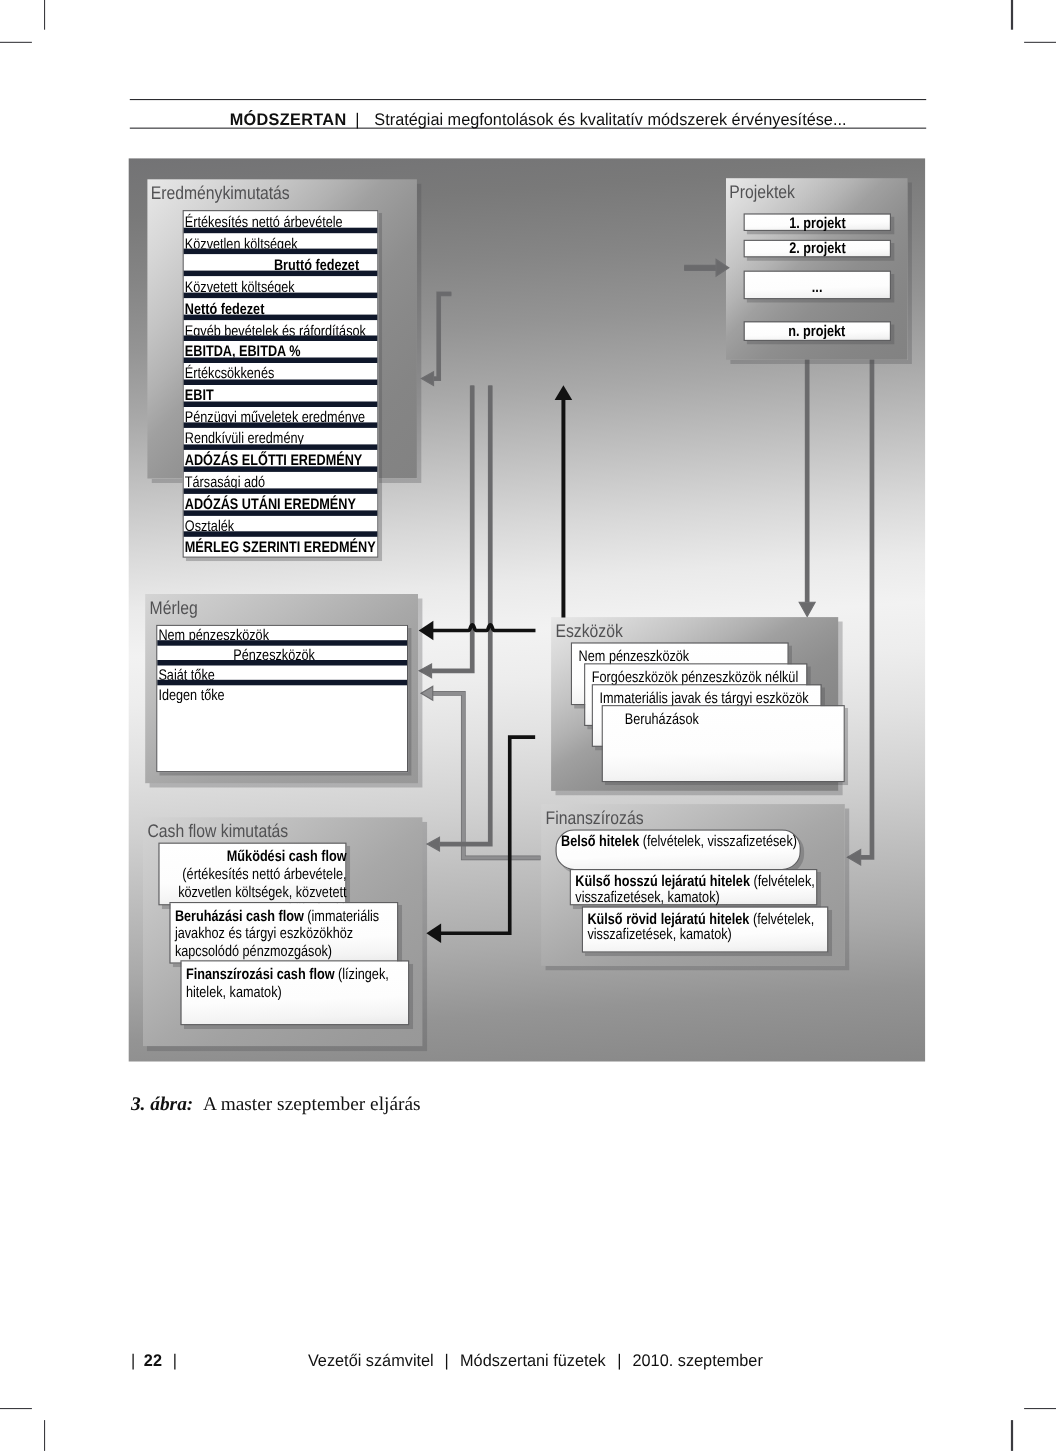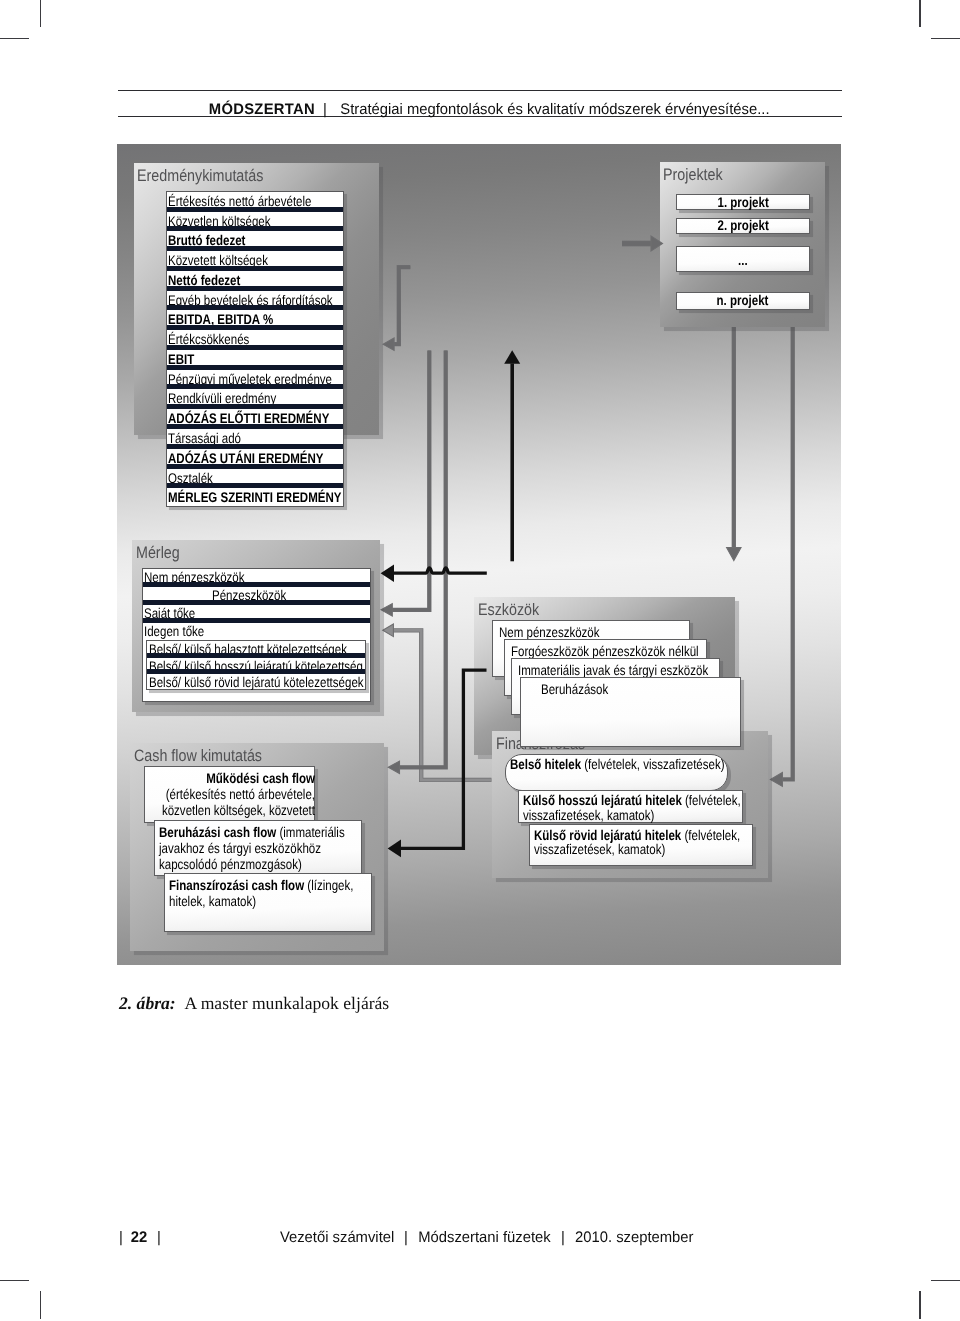--- a/index.html
+++ b/index.html
@@ -98,21 +98,21 @@
         <path d="M675.7 182V635.4H665.5" stroke="#6e6e70" stroke-width="4.3" fill="none" stroke-linejoin="miter" stroke-linecap="butt"></path>
         <path d="M675.7 182V635.4H665.5" stroke="#6a6a6c" stroke-width="3" fill="none" stroke-linejoin="miter" stroke-linecap="butt"></path>
         <path d="M653.4 635.4L665.4 628.4L665.4 642.4Z" stroke="#6e6e70" stroke-width="1.1" fill="#6a6a6c" stroke-linejoin="miter" stroke-linecap="butt"></path>
       </svg>
 
     <div class="panel pnl-a" style="left:16.6px;top:19.4px;width:245.7px;height:272px;">
       <div class="panel-t" style="left:3px;top:3px;">Eredménykimutatás</div>
       <div class="wlist" id="is-list" style="left:32.3px;top:27.4px;width:178.4px;height:316.6px;">
           <div class="wrow" style="height: 19.78px; line-height: 19.9px;"><span>Értékesítés nettó árbevétele</span></div>
           <div class="wrow" style="height: 19.78px; line-height: 19.9px;"><span>Közvetlen költségek</span></div>
-          <div class="wrow b" style="height: 19.78px; line-height: 19.9px;"><span>Bruttó fedezet</span></div>
+          <div class="wrow b" style="height: 19.78px; line-height: 19.9px; text-align: right;"><span>Bruttó fedezet</span></div>
           <div class="wrow" style="height: 19.78px; line-height: 19.9px;"><span>Közvetett költségek</span></div>
           <div class="wrow b" style="height: 19.78px; line-height: 19.9px;"><span>Nettó fedezet</span></div>
           <div class="wrow" style="height: 19.78px; line-height: 19.9px;"><span>Egyéb bevételek és ráfordítások</span></div>
           <div class="wrow b" style="height: 19.78px; line-height: 19.9px;"><span>EBITDA, EBITDA %</span></div>
           <div class="wrow" style="height: 19.78px; line-height: 19.9px;"><span>Értékcsökkenés</span></div>
           <div class="wrow b" style="height: 19.78px; line-height: 19.9px;"><span>EBIT</span></div>
           <div class="wrow" style="height: 19.78px; line-height: 19.9px;"><span>Pénzügyi műveletek eredménye</span></div>
           <div class="wrow" style="height: 19.78px; line-height: 19.9px;"><span>Rendkívüli eredmény</span></div>
           <div class="wrow b" style="height: 19.78px; line-height: 19.9px;"><span>ADÓZÁS ELŐTTI EREDMÉNY</span></div>
           <div class="wrow" style="height: 19.78px; line-height: 19.9px;"><span>Társasági adó</span></div>
@@ -142,28 +142,23 @@
     </div>
 
     <div class="panel pnl-b" style="left:14.9px;top:396px;width:248px;height:172px;">
       <div class="panel-t" style="left:4px;top:3px;">Mérleg</div>
       <div class="wlist" id="bal-list" style="left:10.2px;top:27.5px;width:229px;height:134px;">
           <div class="wrow" style="height: 18.2px; line-height: 17.6px;"><span>Nem pénzeszközök</span></div>
           <div class="wrow" style="height: 18.2px; line-height: 17.6px; text-align: center;"><span>Pénzeszközök</span></div>
           <div class="wrow" style="height: 18.2px; line-height: 17.6px;"><span>Saját tőke</span></div>
           <div class="wrow" style="height: 18.2px; line-height: 17.6px;"><span>Idegen tőke</span></div>
         </div>
-      <div class="wlist" id="bal-sub" style="left:14.6px;top:100.2px;width:220px;height:49.5px;">
-          <div class="wrow" style="height: 16.4px; line-height: 16px;"><span>Belső/ külső halasztott kötelezettségek</span></div>
-          <div class="wrow" style="height: 16.4px; line-height: 16px;"><span>Belső/ külső hosszú lejáratú kötelezettség</span></div>
-          <div class="wrow" style="height: 16.4px; line-height: 16px;"><span>Belső/ külső rövid lejáratú kötelezettségek</span></div>
-        </div>
-    </div>
-
-    <div class="panel pnl-a" style="left:357px;top:417px;width:261px;height:158px;margin-top:36px;">
+    </div>
+
+    <div class="panel pnl-a" style="left:384px;top:417px;width:261px;height:158px;">
       <div class="panel-t" style="left:4px;top:3px;">Eszközök</div>
       <div id="as-cards">
           <div class="card" style="left: 18px; top: 23.3px; width: 198px; height: 57px; padding: 3px 2px 0px 6px; z-index: 1;">
             <span class="tx">Nem pénzeszközök</span>
           </div>
           <div class="card" style="left: 30.2px; top: 41.9px; width: 203px; height: 57px; padding: 3px 2px 0px 6px; z-index: 2;">
             <span class="tx">Forgóeszközök pénzeszközök nélkül</span>
           </div>
           <div class="card" style="left: 37px; top: 61.1px; width: 209px; height: 57px; padding: 3px 2px 0px 6px; z-index: 3;">
             <span class="tx">Immateriális javak és tárgyi eszközök</span>
@@ -214,18 +209,18 @@
         <path d="M369.8 429.20000000000005H332.2c -1.7 0, -1.7 -5.2, -3.4 -5.2 s -1.7 5.2, -3.4 5.2 H315.8c -1.7 0, -1.7 -5.2, -3.4 -5.2 s -1.7 5.2, -3.4 5.2 H275.4" stroke="#111111" stroke-width="3.3" fill="none" stroke-linejoin="miter" stroke-linecap="butt"></path>
         <path d="M263.6 429.20000000000005L277 420.40000000000003L277 438.00000000000006Z" stroke="none" stroke-width="0" fill="#111111" stroke-linejoin="miter" stroke-linecap="butt"></path>
         <path d="M369.5 526.1H346.4V704.4H282.7" stroke="#111111" stroke-width="3.3" fill="none" stroke-linejoin="miter" stroke-linecap="butt"></path>
         <path d="M270.6 704.4L284 695.6L284 713.1999999999999Z" stroke="none" stroke-width="0" fill="#111111" stroke-linejoin="miter" stroke-linecap="butt"></path>
         <path d="M395.20000000000005 417.29999999999995V219.5" stroke="#111111" stroke-width="3.6" fill="none" stroke-linejoin="miter" stroke-linecap="butt"></path>
         <path d="M395.20000000000005 206.3L387.20000000000005 219.70000000000002L403.20000000000005 219.70000000000002Z" stroke="none" stroke-width="0" fill="#111111" stroke-linejoin="miter" stroke-linecap="butt"></path>
       </svg>
 
   </div>
 
-  <div class="caption"><span class="lbl">2. ábra:</span>&nbsp;&nbsp;<span>A master munkalapok eljárás</span></div>
+  <div class="caption"><span class="lbl">3. ábra:</span>&nbsp;&nbsp;<span>A master szeptember eljárás</span></div>
 
   <div class="foot pg"><span class="sep">|</span><span class="num">22</span><span class="sep">|</span></div>
   <div class="foot foot-mid"><span>Vezetői számvitel</span><span class="sep">|</span><span>Módszertani füzetek</span><span class="sep">|</span><span>2010. szeptember</span></div>
 
 </div>
 
 </body></html>

